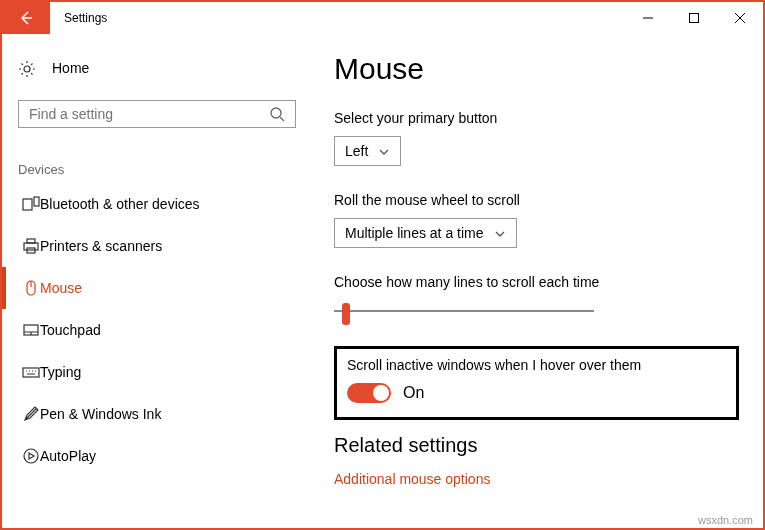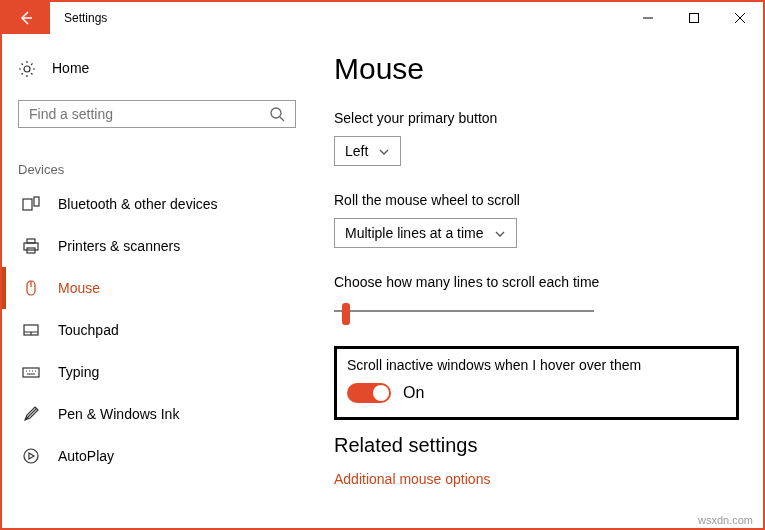--- a/index.html
+++ b/index.html
@@ -15,21 +15,21 @@
   .winctrl svg { width: 10px; height: 10px; }
   .content { display: flex; height: calc(100% - 32px); }
   .sidebar { width: 310px; padding: 18px 0 0 0; }
   .home-row { display: flex; align-items: flex-start; padding: 8px 16px; gap: 16px; font-size: 14px; }
   .home-row .icon { width: 18px; height: 18px; display:flex; align-items:center; justify-content:center; color:#333; }
   .searchbox { margin: 14px 16px 0 16px; height: 28px; border: 1px solid #999; display: flex; align-items: center; padding: 0 10px; }
   .searchbox input { flex: 1; border: none; outline: none; font-size: 14px; color: #666; background: transparent; }
   .searchbox .sicon { width: 16px; height: 16px; color: #666; }
   .group-label { padding: 34px 16px 6px 16px; font-size: 13px; color: #666; }
   .nav { }
-  .nav-item { display: flex; align-items: center; gap: 18px; padding: 12px 16px; font-size: 14px; color: #000; border-left: 4px solid transparent; }
+  .nav-item { display: flex; align-items: center; padding: 12px 16px; font-size: 14px; color: #000; border-left: 4px solid transparent; }
   .nav-item .icon { width: 18px; height: 18px; display:flex; align-items:center; justify-content:center; color:#333; }
   .nav-item.active { color: #c9461a; border-left: 4px solid #c9461a; }
   .nav-item.active .icon { color: #c9461a; }
   .main { flex: 1; padding: 18px 24px 0 22px; overflow: hidden; }
   h1 { font-weight: 400; font-size: 30px; margin-bottom: 24px; }
   .label { font-size: 14px; margin-bottom: 10px; color: #000; }
   .dropdown { display: inline-flex; align-items: center; border: 1px solid #999; padding: 6px 10px; font-size: 14px; gap: 10px; margin-bottom: 26px; }
   .dropdown .chev { width: 12px; height: 12px; color: #555; }
   .slider { position: relative; width: 260px; height: 24px; margin-bottom: 22px; }
   .slider-track { position: absolute; top: 10px; left: 0; right: 0; height: 2px; background: #888; }

